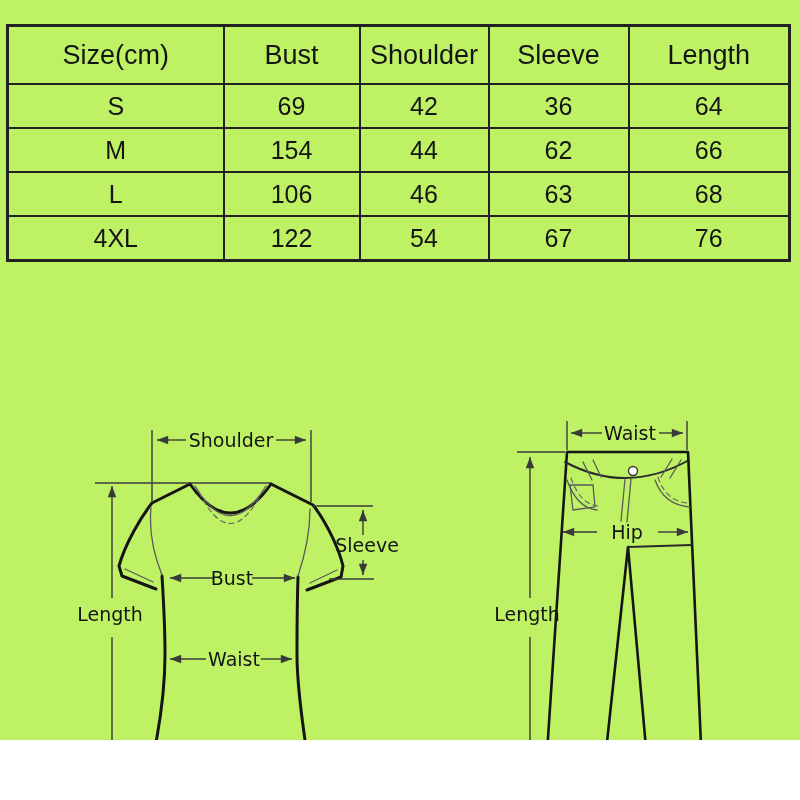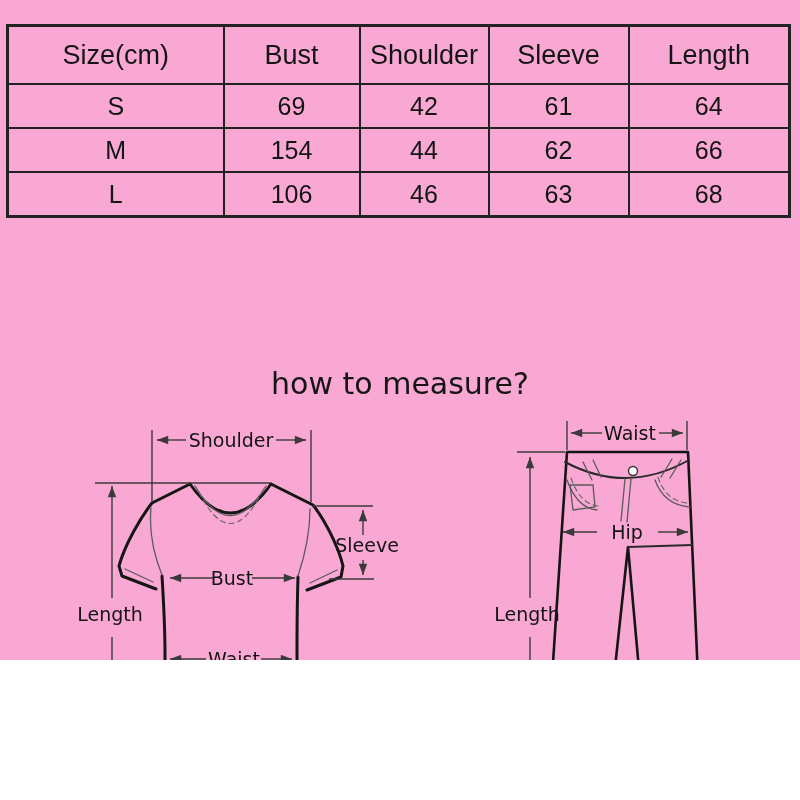--- a/index.html
+++ b/index.html
@@ -1,16 +1,16 @@
 <!DOCTYPE html>
 <html><head>
 <meta charset="utf-8">
 <style>
   html,body{margin:0;padding:0;background:#ffffff;}
-  #canvas{position:relative;width:800px;height:660px;background:#f9a8d4;overflow:hidden;
+  #canvas{position:relative;width:800px;height:740px;background:#bef264;overflow:hidden;
           font-family:"Liberation Sans",sans-serif;color:#111;}
   
   table.size{position:absolute;left:6px;top:24px;width:782px;border-collapse:collapse;
              table-layout:fixed;border:3px solid #222;}
   table.size th,table.size td{border:2px solid #222;text-align:center;vertical-align:middle;
              font-weight:400;color:#141414;overflow:hidden;white-space:nowrap;}
   table.size th{height:54px;font-size:27px;}
   table.size td{height:40px;font-size:25px;}
   col.c1{width:216px}col.c2{width:136px}col.c3{width:129px}col.c4{width:140px}col.c5{width:161px}
   
@@ -46,41 +46,47 @@
         <th>Shoulder</th>
         <th>Sleeve</th>
         <th>Length</th>
       </tr>
     </thead>
     <tbody>
       <tr>
         <td>S</td>
         <td>69</td>
         <td>42</td>
-        <td>61</td>
+        <td>36</td>
         <td>64</td>
       </tr>
       <tr>
         <td>M</td>
         <td>154</td>
         <td>44</td>
         <td>62</td>
         <td>66</td>
       </tr>
       <tr>
         <td>L</td>
         <td>106</td>
         <td>46</td>
         <td>63</td>
         <td>68</td>
       </tr>
+      <tr>
+        <td>4XL</td>
+        <td>122</td>
+        <td>54</td>
+        <td>67</td>
+        <td>76</td>
+      </tr>
     </tbody>
   </table>
 
-  <div class="howto">how to measure?</div>
 
   <svg class="diagrams" width="800" height="385" viewBox="0 0 800 385">
     <defs>
       <marker id="ah" markerWidth="10" markerHeight="8" refX="8.5" refY="3.5" orient="auto">
         <path d="M0.5,0.5 L8.5,3.5 L0.5,6.5 Z" fill="#3a3a3a"></path>
       </marker>
     </defs>
 
     <g>
 

